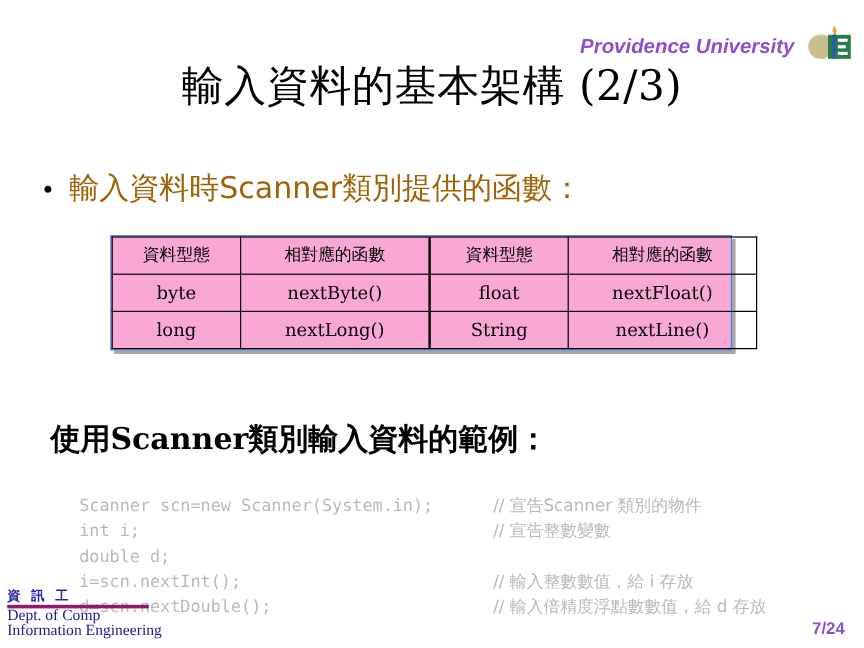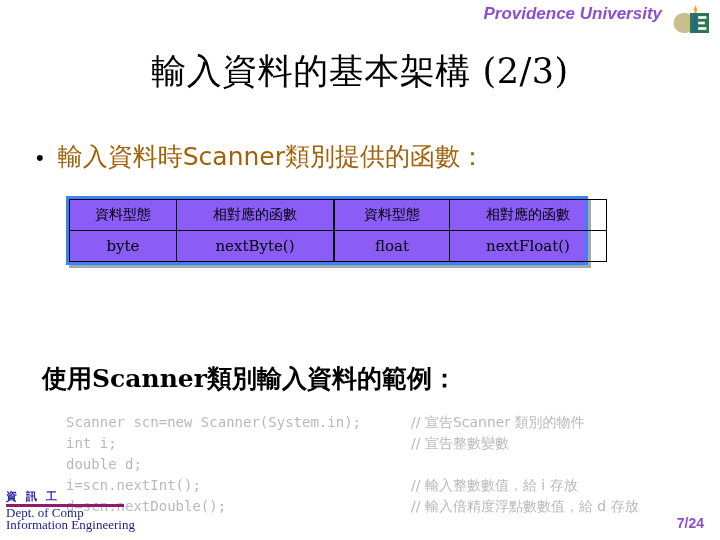--- a/index.html
+++ b/index.html
@@ -11,24 +11,24 @@
     height: 540px;
     background: #ffffff;
     font-family: "Liberation Sans", sans-serif;
     overflow: hidden;
     position: relative;
   }
 
   
   #slide-header {
     position: absolute;
-    top: 4px;
+    top: 20px;
     right: 8px;
     display: flex;
-    align-items: flex-start;
+    align-items: center;
     gap: 6px;
   }
   #brand-text {
     font-family: "Liberation Sans", sans-serif;
     font-weight: bold;
     font-style: italic;
     font-size: 17px;
     color: #8d4fd0;
     letter-spacing: 0px;
     white-space: nowrap;
@@ -71,26 +71,26 @@
     font-family: "DejaVu Sans", "Liberation Sans", sans-serif;
     font-size: 25px;
     color: #a16207;
     white-space: nowrap;
     text-align: right;
   }
 
   
   #type-table-wrap {
     position: absolute;
-    left: 66px;
+    left: 92px;
     top: 196px;
     width: 516px;
     box-shadow: 3px 3px 0 0 #a8a8a8;
-    background: #8b5cf6;
-    border: 3px solid #3b82f6;
+    background: #f9a8d4;
+    border: 1px solid #3b82f6;
   }
   table.type-table {
     border-collapse: collapse;
     width: 100%;
     table-layout: fixed;
   }
   table.type-table td {
     border: 1px solid #000000;
     text-align: center;
     font-family: "DejaVu Serif", "Liberation Serif", serif;
@@ -108,21 +108,21 @@
     font-family: "DejaVu Sans", "Liberation Sans", sans-serif;
     font-size: 14px;
   }
   table.type-table tr.no-mid td {
     border-top: none;
   }
 
   
   #example-caption {
     position: absolute;
-    top: 362px;
+    top: 349px;
     left: 42px;
     font-family: "DejaVu Serif", "Liberation Serif", serif;
     font-weight: bold;
     font-size: 25px;
     color: #000;
     white-space: nowrap;
   }
 
   
   #code-block {
@@ -230,20 +230,26 @@
         <td class="col-b">相對應的函數</td>
         <td class="col-c">資料型態</td>
         <td class="col-d">相對應的函數</td>
       </tr>
       <tr>
         <td class="col-a">byte</td>
         <td class="col-b">nextByte()</td>
         <td class="col-c">float</td>
         <td class="col-d">nextFloat()</td>
       </tr>
+      <tr class="no-mid">
+        <td class="col-a">long</td>
+        <td class="col-b">nextLong()</td>
+        <td class="col-c">String</td>
+        <td class="col-d">nextLine()</td>
+      </tr>
     </tbody>
   </table>
 </div>
 
 <div id="example-caption">使用Scanner類別輸入資料的範例：</div>
 
 <div id="code-block">
   <div class="code-line">
     <span class="code-src">Scanner scn=new Scanner(System.in);</span>
     <span class="code-cmt">// 宣告Scanner 類別的物件</span>

